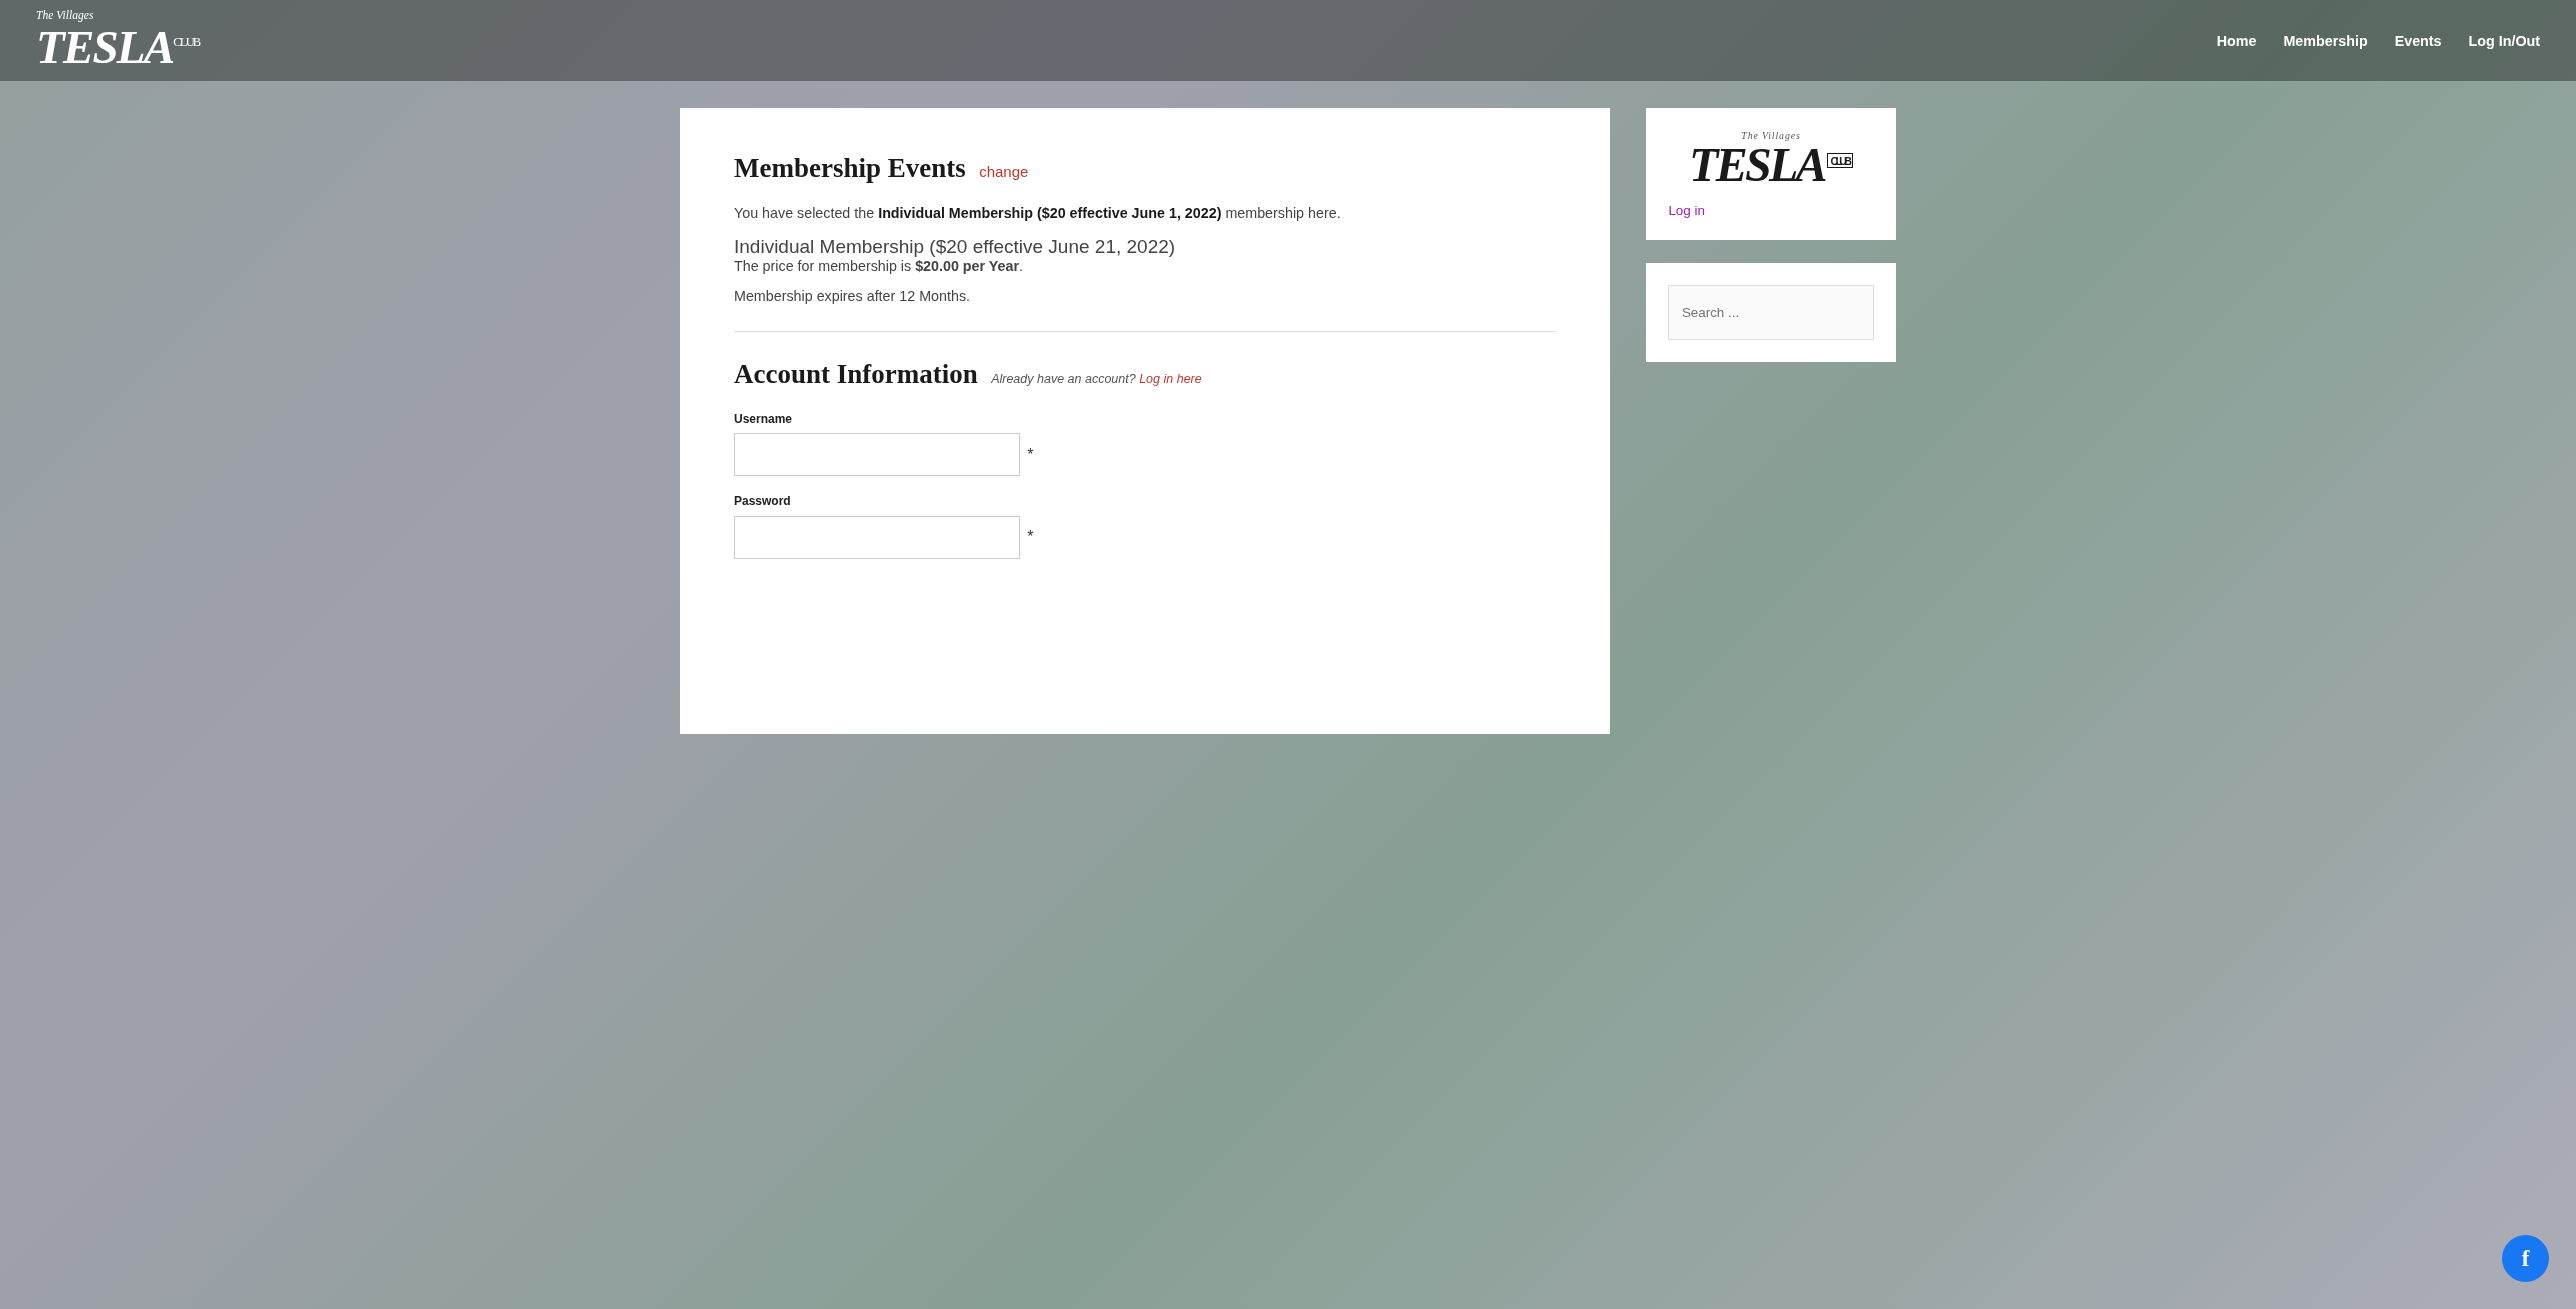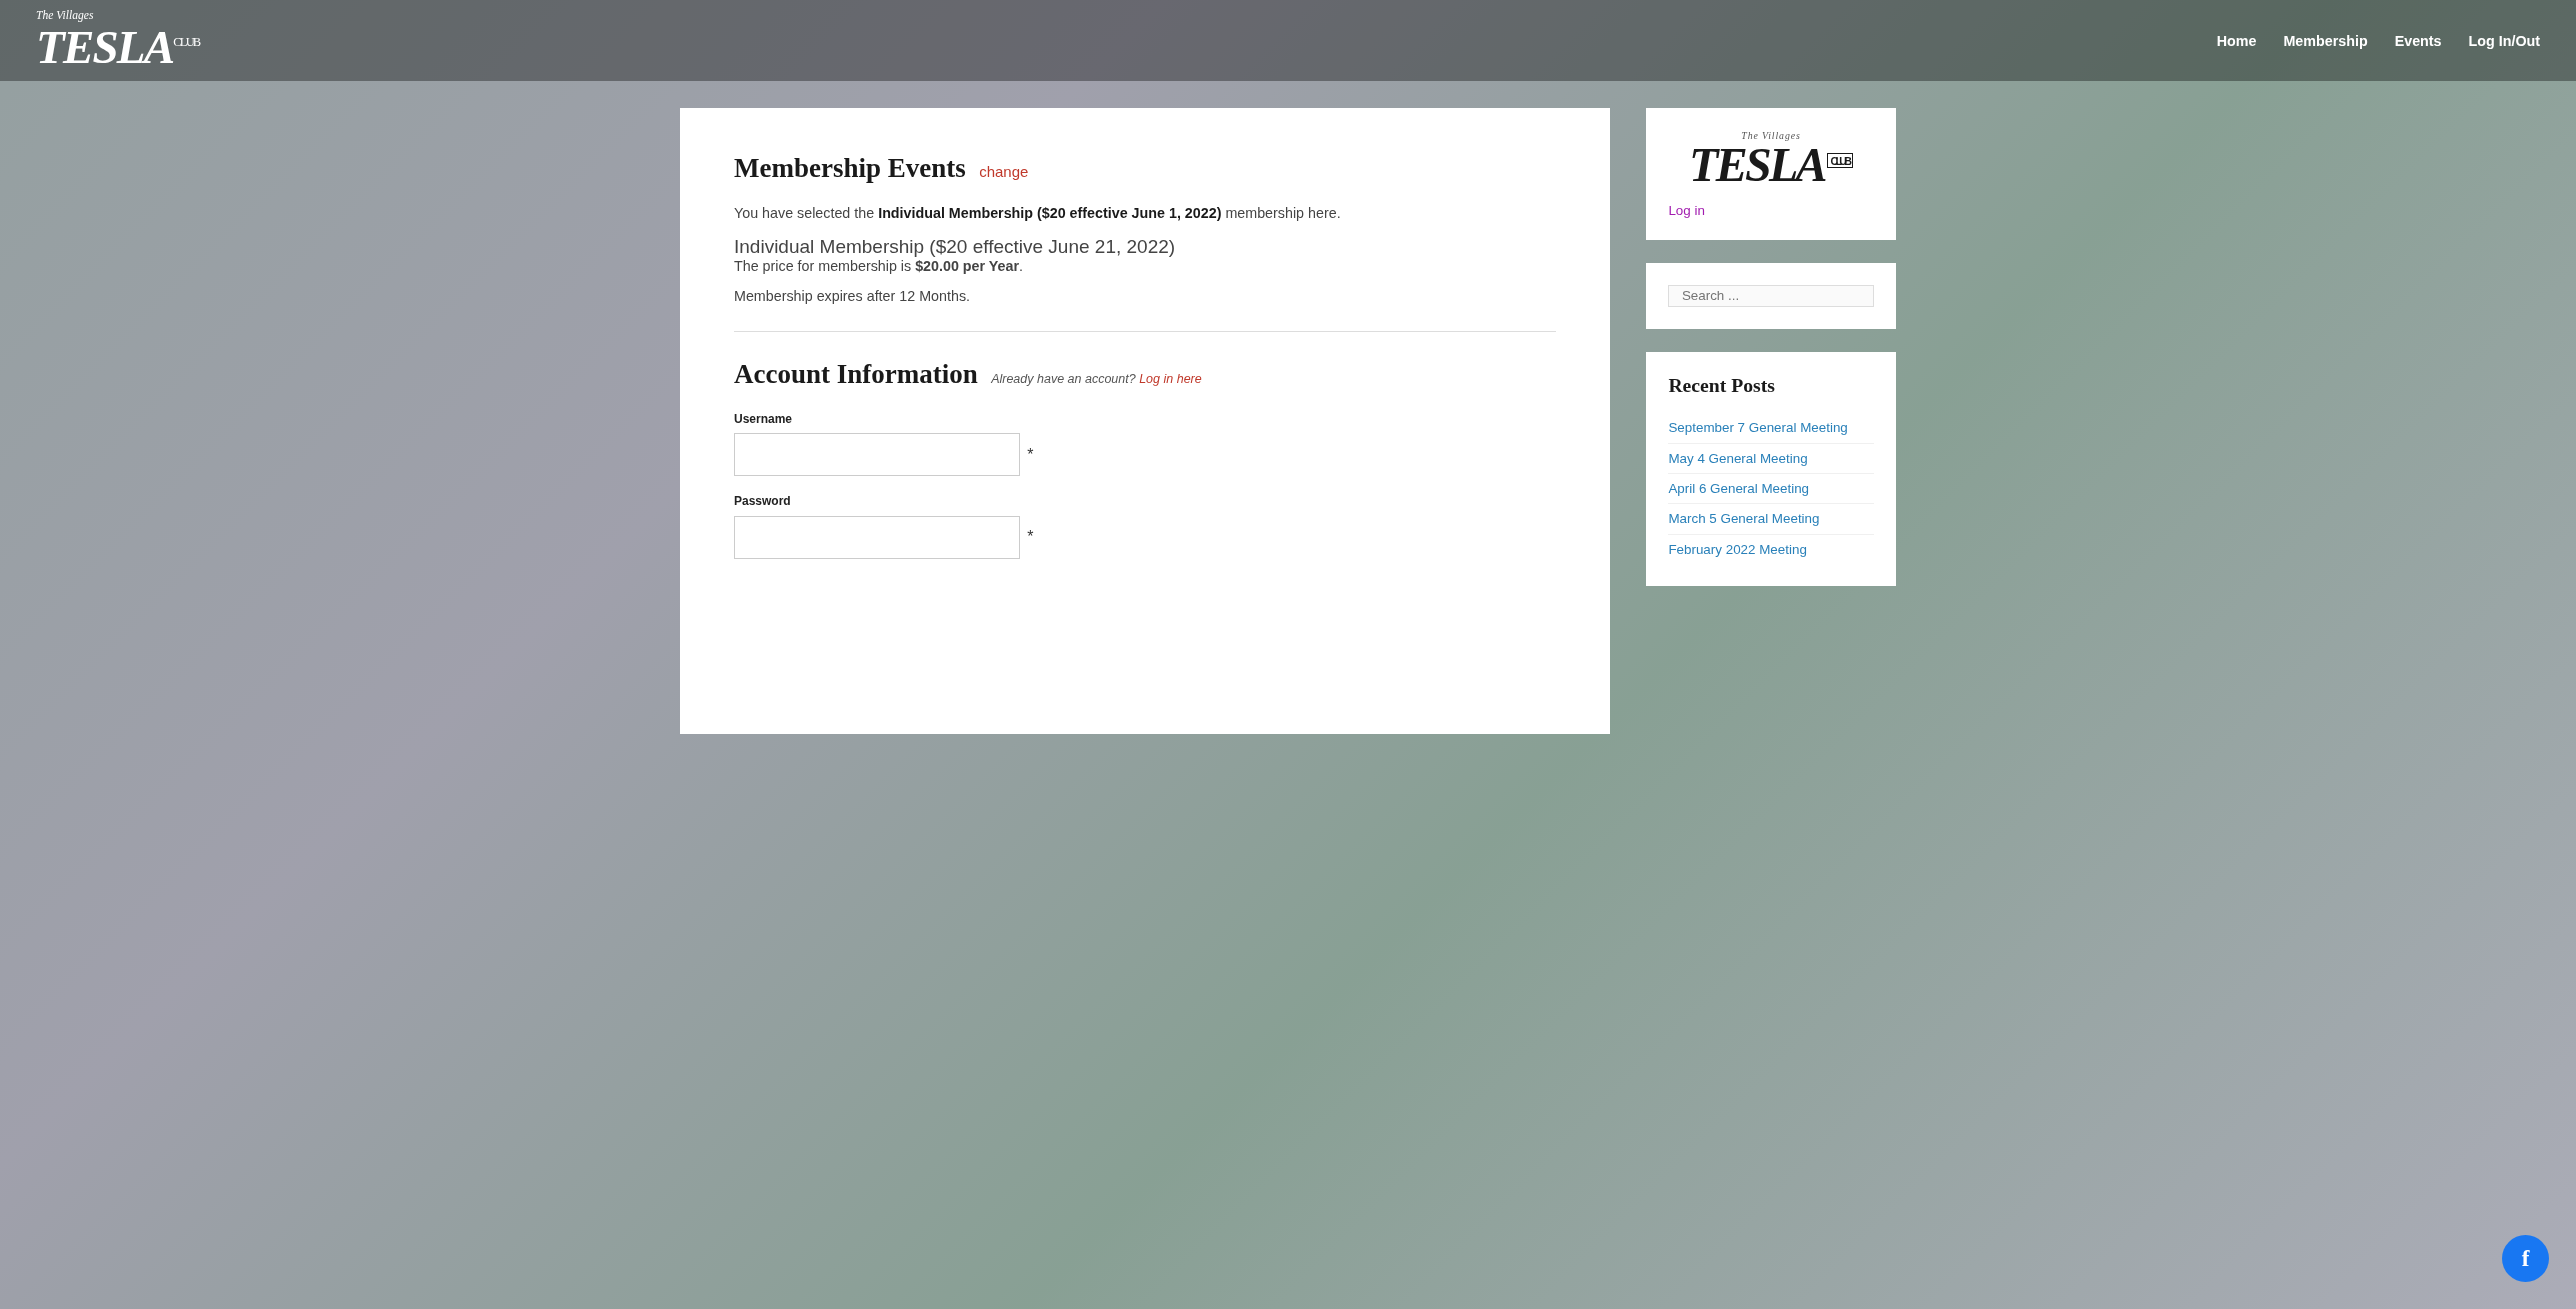--- a/index.html
+++ b/index.html
@@ -263,21 +263,21 @@
       margin-top: 13.4px;
       cursor: pointer;
     }
 
     .sidebar-search-widget {
       margin-top: 4.5px;
     }
 
     .search-input {
       width: 100%;
-      height: 22px;
+      height: 55px;
       border: 0.9px solid #ddd;
       padding: 7.2px 12.5px;
       font-size: 13.4px;
       color: #999;
       outline: none;
       background: #fafafa;
     }
 
     .recent-posts-title {
       font-size: 19.7px;
@@ -407,30 +407,20 @@
           TESLA<span style="font-size:10.7px; font-weight:700; border:1.8px solid #1a1a1a; padding:0.9px 2.7px; vertical-align:super; font-style:normal; font-family:Arial,sans-serif; margin-left:1.8px;">CLUB</span>
         </div>
       </div>
       <a class="sidebar-login-link">Log in</a>
     </div>
 
     <div class="sidebar-widget sidebar-search-widget">
       <input class="search-input" type="text" placeholder="Search ..." style="">
     </div>
 
-    <div class="sidebar-widget">
-      <h3 class="recent-posts-title">Recent Posts</h3>
-      <div id="recent-posts-list">
-          <a class="recent-post-link">September 7 General Meeting</a>
-          <a class="recent-post-link">May 4 General Meeting</a>
-          <a class="recent-post-link">April 6 General Meeting</a>
-          <a class="recent-post-link">March 5 General Meeting</a>
-          <a class="recent-post-link">February 2022 Meeting</a>
-        </div>
-    </div>
 
   </aside>
 </div>
 
 <a class="facebook-btn">
   <span>f</span>
 </a>
 
 
 </body></html>

